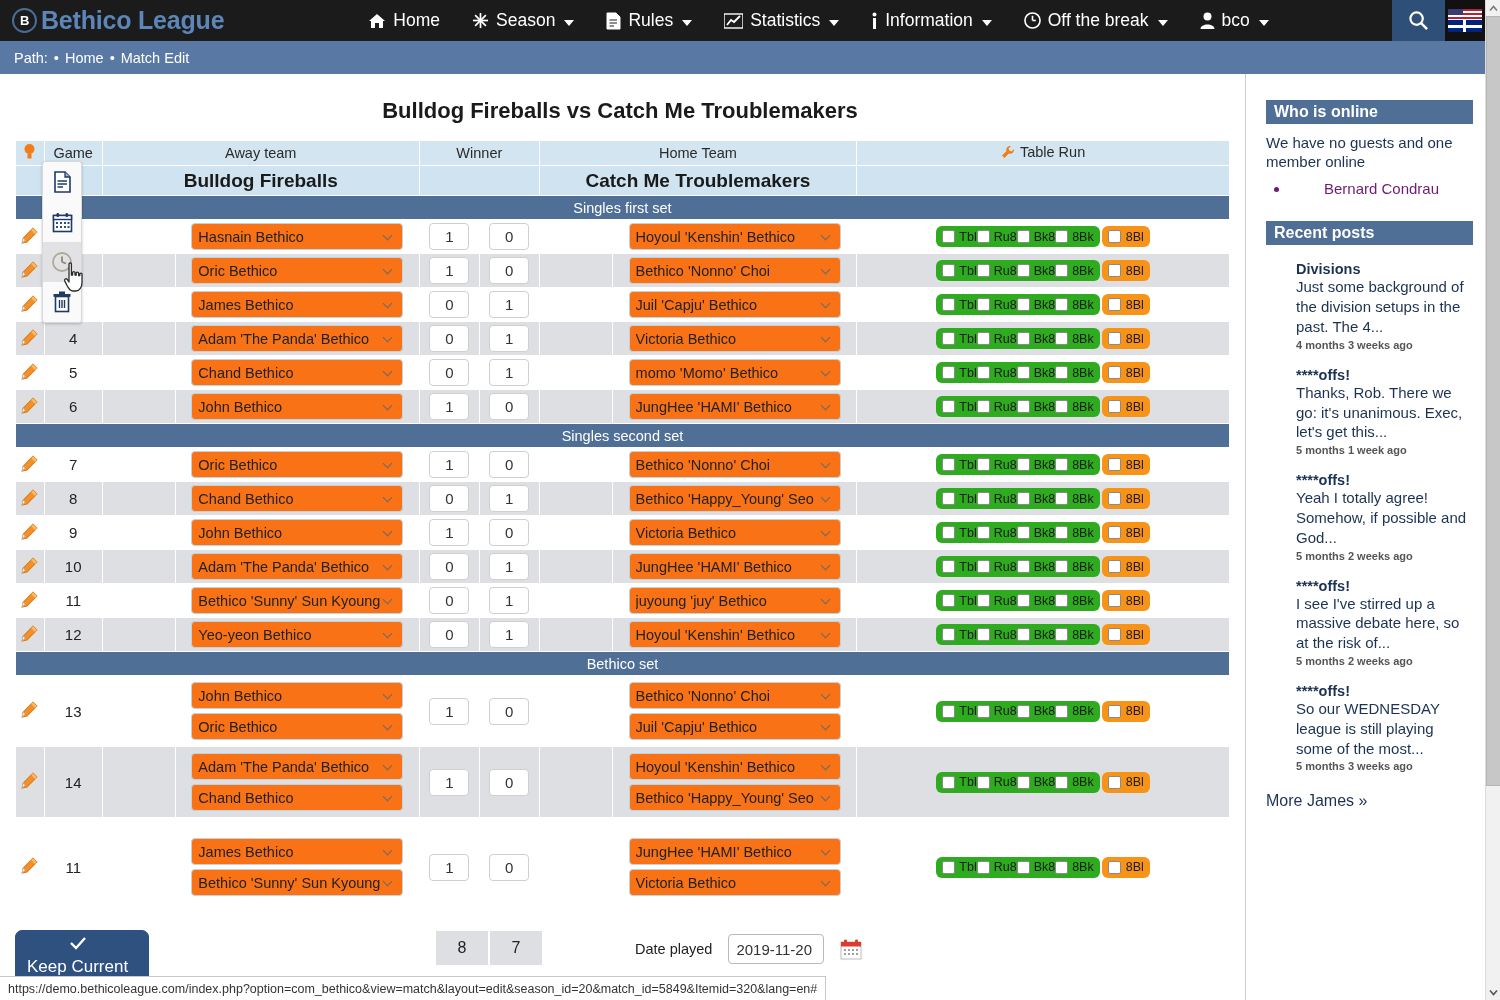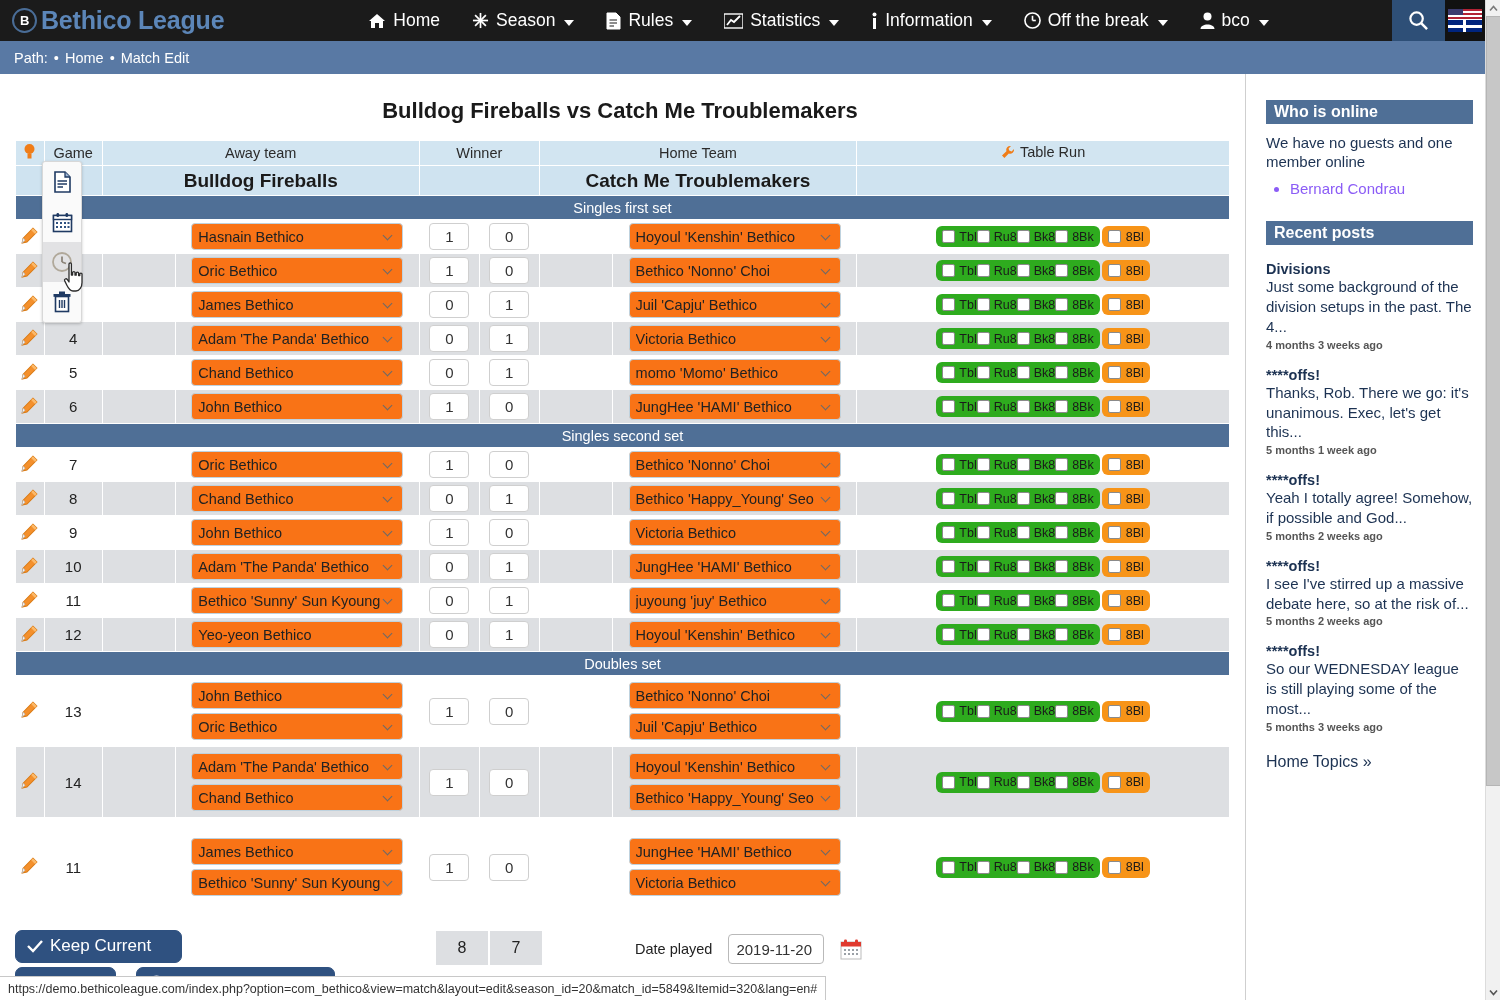--- a/index.html
+++ b/index.html
@@ -195,23 +195,24 @@
     border: 1px solid #8a8a8a; border-radius: 2px; display: inline-block;
   }
   .tr-lbl { font-size: 12.5px; color: #1a1a1a; font-family: "Liberation Sans", sans-serif; }
 
   
   .bottom { position: relative; margin-top: 13px; margin-left: 15px; width: 1215px; height: 110px; }
   .btn {
     background: #2f5180; color: #ffffff;
     border: 1px solid #2f5180; border-radius: 7px;
     font-size: 17px; font-family: "Liberation Sans", sans-serif;
-    padding: 5px 30px 6px 11px;
+    padding: 5px 20px 6px 11px;
     display: inline-flex; align-items: center; gap: 7px;
     cursor: pointer;
+    flex-direction: column;
   }
   .btn-row2 { margin-top: 4px; display: flex; gap: 20px; }
   .totals { position: absolute; left: 420px; top: 0; display: flex; }
   .total-box {
     width: 54px; height: 36px; background: #dddfe2;
     display: flex; align-items: center; justify-content: center;
     font-size: 16px; color: #222; border: 1px solid #ffffff;
   }
   .datewrap { position: absolute; left: 620px; top: 4px; display: flex; align-items: center; gap: 16px; }
   .date-label { font-size: 14.5px; color: #222; }
@@ -222,22 +223,22 @@
   }
 
   
   .side-head {
     background: #4f6f96; color: #ffffff;
     font-size: 16px; font-weight: bold;
     padding: 3px 8px; margin-bottom: 9px;
   }
   .side-text { font-size: 15px; color: #1c3252; line-height: 1.28; }
   .side-list { margin: 9px 0 0 0; padding-left: 24px; }
-  .side-list li { font-size: 15px; color: #8b5cf6; }
-  .post { margin-top: 16px; }
+  .side-list li { font-size: 15px; color: #701a75; text-align: center; }
+  .post { margin-top: 16px; margin-left: 30px; }
   .post-title { font-size: 14.5px; font-weight: bold; color: #1c3252; }
   .post-body { font-size: 15px; color: #1c3252; line-height: 1.32; }
   .post-date { font-size: 11px; color: #555; margin-top: 2px; font-weight: bold; }
   .more-topics { display: block; margin-top: 20px; font-size: 16px; color: #1c3252; text-decoration: none; }
 
   
   .ctxmenu {
     position: absolute; left: 42px; top: 161px;
     width: 40px;
     background: #fafafa;
@@ -909,21 +910,21 @@
                   </span>
                 </span>
                 <span class="tr-orange">
                   <span class="tr-cb"></span>
                   <span class="tr-lbl">8Bl</span>
                 </span>
               </div>
             </td>
           </tr>
           <tr class="section-row">
-            <td colspan="9">Doubles set</td>
+            <td colspan="9">Bethico set</td>
           </tr>
           <tr class="norm">
             <td style="text-align:center;padding:6px 0;"><svg width="17" height="17" viewBox="0 0 18 18">
                 <path d="M12.6 1.2 L16.8 5.4 L6.3 15.9 L1.2 17 L2.3 11.9 Z" fill="#f4902c" stroke="#d97a14" stroke-width="1.1"></path>
                 <path d="M12.6 1.2 L16.8 5.4 L14.9 7.3 L10.7 3.1 Z" fill="#fbb96a"></path>
                 <path d="M1.2 17 L2.3 11.9 L4.3 13.9 Z" fill="#ffffff" stroke="#b5b5b5" stroke-width=".8"></path>
               </svg></td>
             <td class="c-game">13</td>
             <td></td>
             <td style="padding:6px 0;text-align:center"><span class="sel-wrap"><select class="player"><option>John Bethico</option></select><span class="chev"></span></span><div style="height:4px"></div><span class="sel-wrap"><select class="player"><option>Oric Bethico</option></select><span class="chev"></span></span></td>
@@ -1125,21 +1126,21 @@
           <div class="post-body">I see I've stirred up a massive debate here, so at the risk of...</div>
           <div class="post-date">5 months 2 weeks ago</div>
         </div>
         <div class="post">
           <div class="post-title">****offs!</div>
           <div class="post-body">So our WEDNESDAY league is still playing some of the most...</div>
           <div class="post-date">5 months 3 weeks ago</div>
         </div>
       </div>
 
-    <a class="more-topics" href="#">Home Topics »</a>
+    <a class="more-topics" href="#">More James »</a>
   </div>
 </div>
 
 <div class="ctxmenu">
   <div class="ctx-item">
     <svg width="19" height="22" viewBox="0 0 19 22">
       <path d="M2 1 H12 L17 6 V21 H2 Z" fill="#ffffff" stroke="#1f3a63" stroke-width="1.6"></path>
       <path d="M12 1 V6 H17" fill="#9fb6d4" stroke="#1f3a63" stroke-width="1.3"></path>
       <g stroke="#1f3a63" stroke-width="1.5">
         <line x1="4.5" y1="10" x2="14" y2="10"></line>

